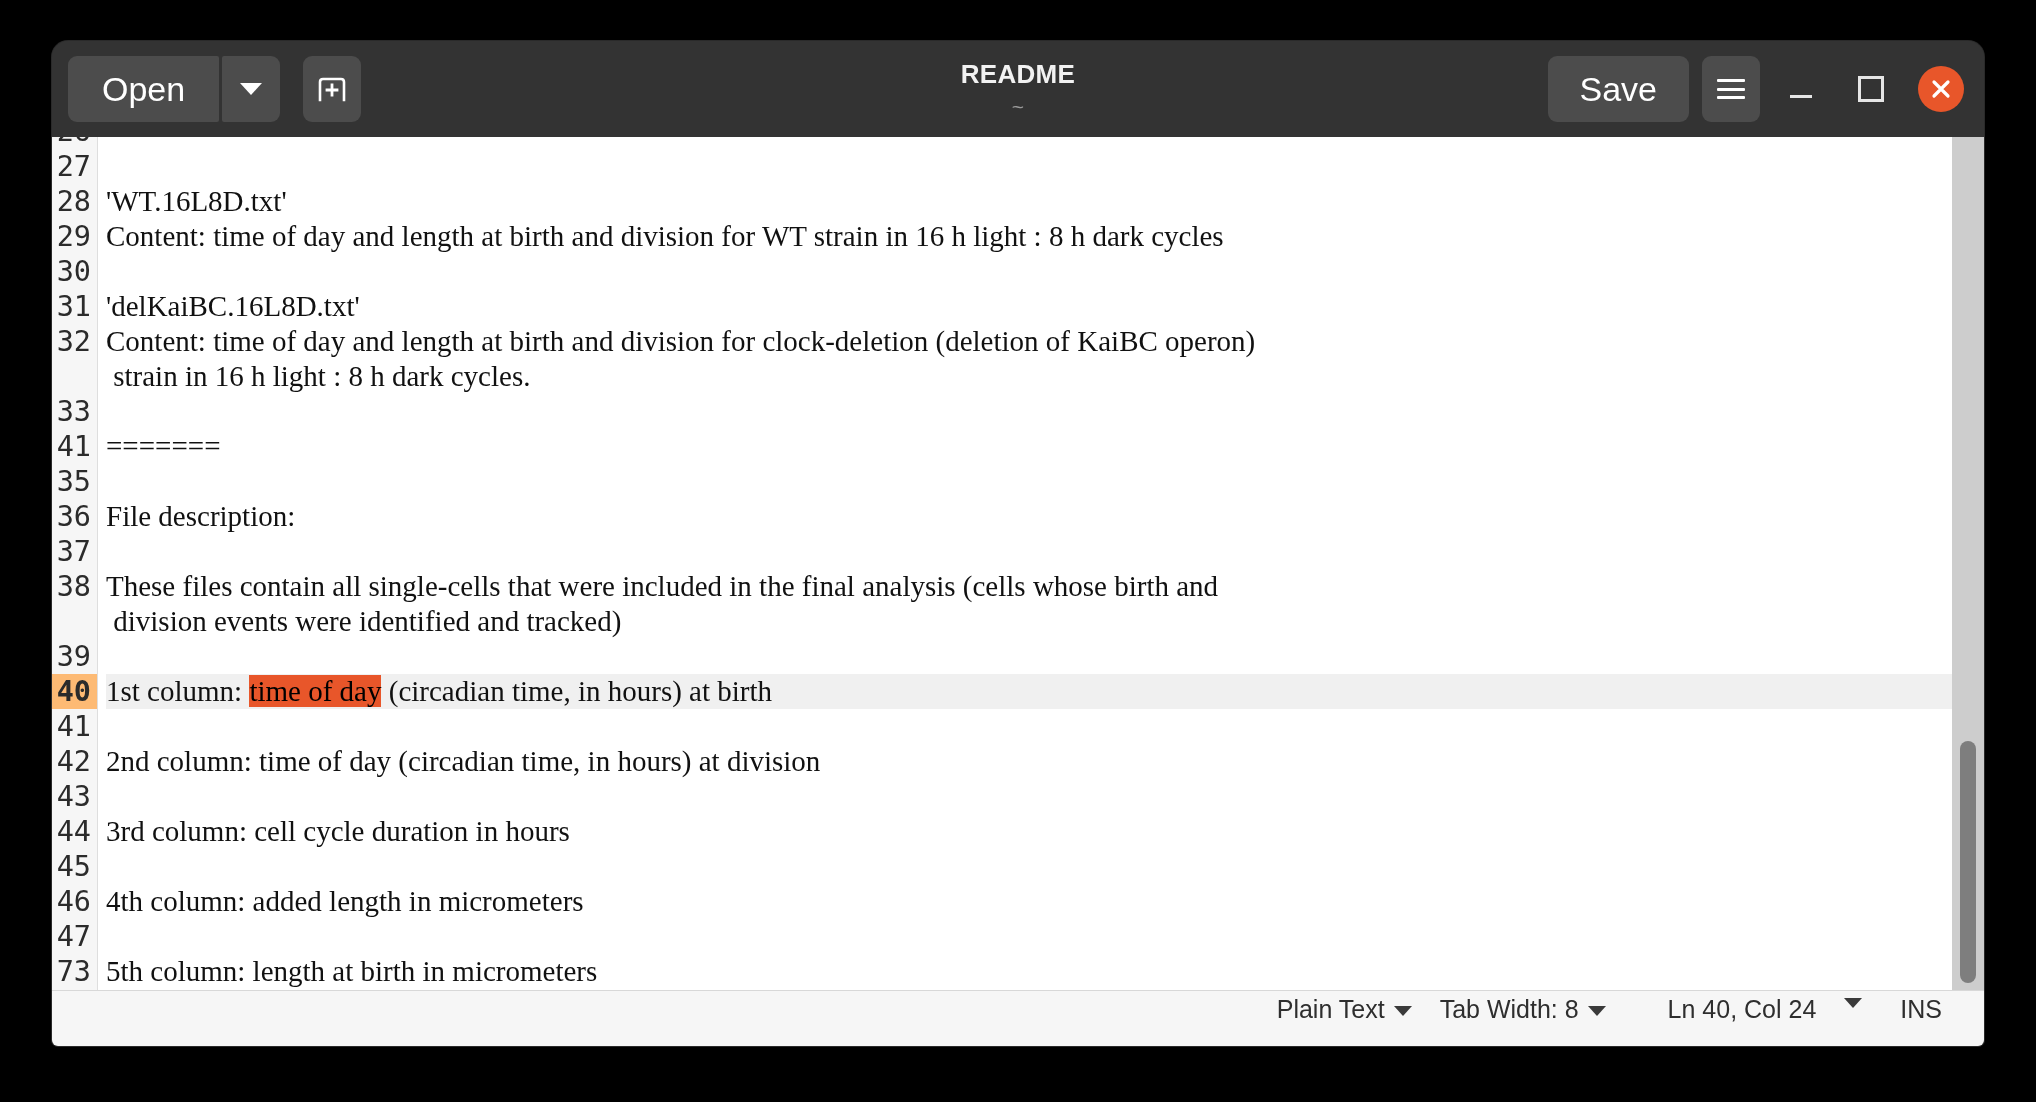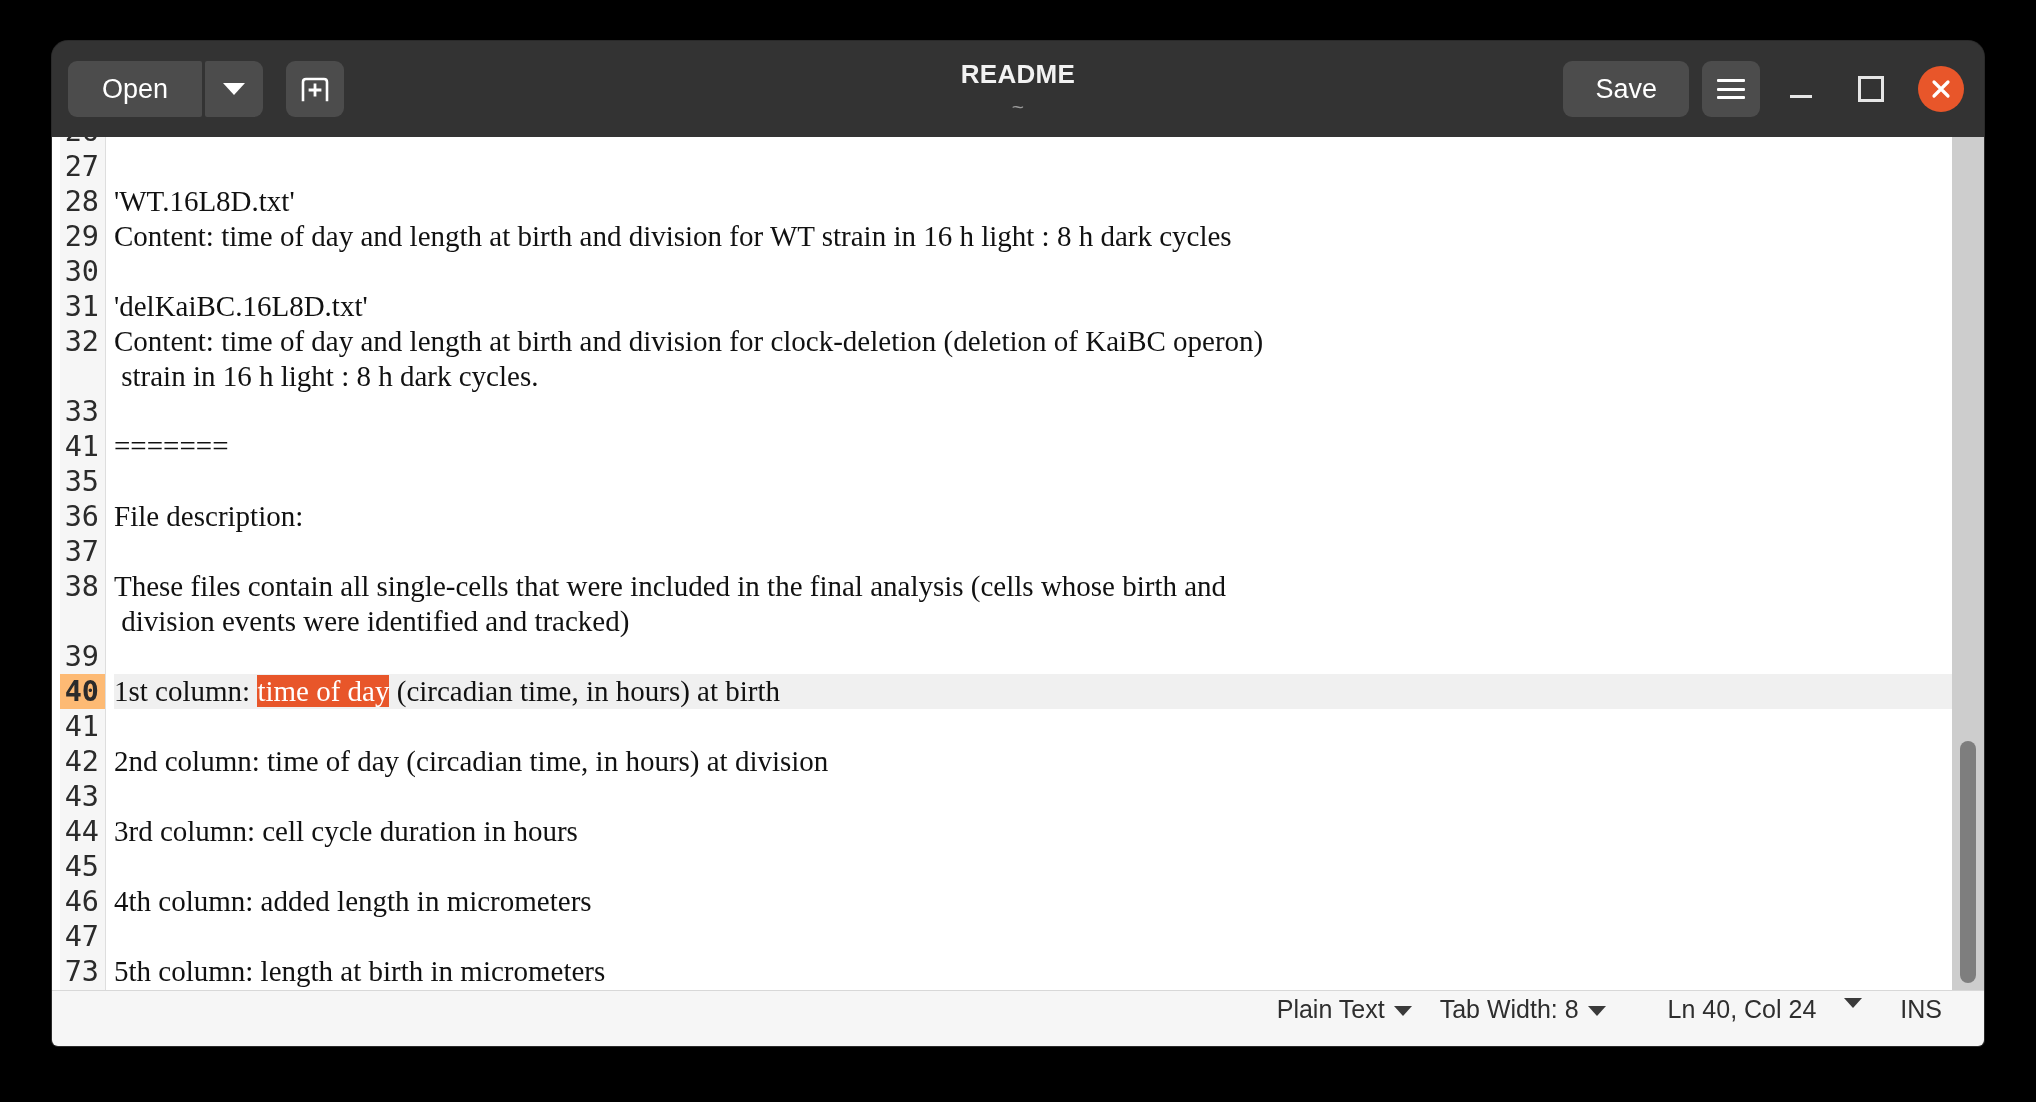--- a/index.html
+++ b/index.html
@@ -58,22 +58,22 @@
     align-items: stretch;
     gap: 3px;
   }
 
   .btn {
     background: #4c4c4c;
     color: #ffffff;
     border: none;
     border-radius: 9px;
     font-family: "Liberation Sans", sans-serif;
-    font-size: 27px;
-    height: 56px;
+    font-size: 34px;
+    height: 66px;
     padding: 0 28px;
     display: flex;
     align-items: center;
     justify-content: center;
     cursor: pointer;
     white-space: nowrap;
   }
 
   .btn-open { border-radius: 9px 2px 2px 9px; padding: 0 34px; }
   .btn-arrow {
@@ -170,21 +170,20 @@
   }
 
   #gutter {
     width: 46px;
     min-width: 46px;
     background: #f6f6f6;
     border-right: 1px solid #dedede;
     box-sizing: border-box;
     position: relative;
     overflow: hidden;
-    margin-left: 8px;
   }
 
   #codearea {
     position: relative;
     flex: 1 1 auto;
     overflow: hidden;
     background: #ffffff;
   }
 
   
@@ -214,21 +213,21 @@
     position: absolute;
     left: 0; right: 0;
     top: -23px;  
   }
   #code-inner { padding-left: 8px; }
 
   .row-cur { background: #f0f0f0; }
 
   .sel {
     background: #e8562a;
-    color: #ffffff;
+    color: #000000;
   }
 
   
   #vscroll {
     position: absolute;
     right: 0;
     top: 0;
     bottom: 0;
     width: 32px;
     background: #cdcdcd;

